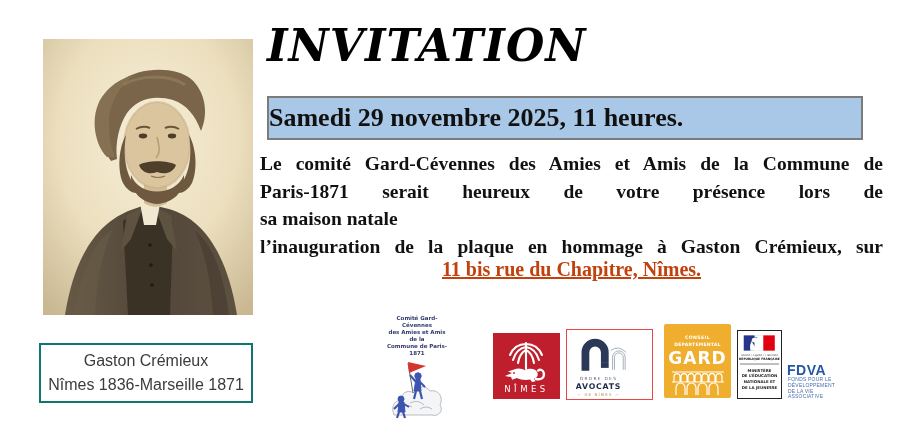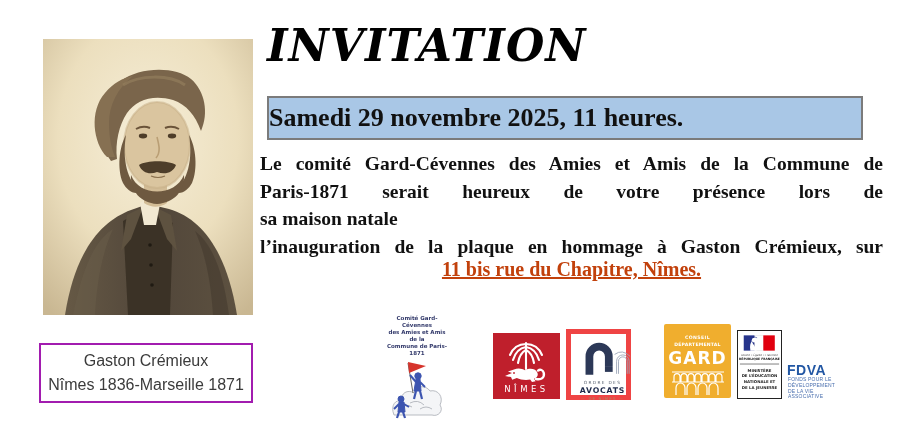--- a/index.html
+++ b/index.html
@@ -8,21 +8,21 @@
     position:relative; width:900px; height:444px; background:#ffffff;
     overflow:hidden; font-family:"Liberation Serif", serif;
   }
 
   
   .portrait { position:absolute; left:43px; top:39px; width:210px; height:276px; }
   .portrait svg { display:block; width:100%; height:100%; }
 
   .caption-box {
     position:absolute; left:39px; top:343px; width:214px; height:60px;
-    border:2px solid #a21caf; background:#ffffff;
+    border:2px solid #0f766e; background:#ffffff;
     display:flex; flex-direction:column; align-items:center; justify-content:center;
     font-family:"Liberation Sans", sans-serif; font-size:16px; color:#3b3b3b; line-height:1.5;
   }
 
   
   .title {
     position:absolute; left:267px; top:16px; width:596px; height:60px;
     font-family:"DejaVu Serif", serif; font-style:italic; font-weight:bold;
     font-size:44px; line-height:60px; color:#000; letter-spacing:1px;
   }
@@ -44,21 +44,21 @@
 
   
   .logo { position:absolute; }
   .logo svg { display:block; }
 
   .logo-comite { left:386px; top:315px; width:62px; height:86px; text-align:center; }
   .comite-text { font-family:"DejaVu Sans", sans-serif; font-size:5.5px; font-weight:bold;
                  color:#333a6b; line-height:7px; }
 
   .logo-nimes { left:472px; top:333px; width:67px; height:66px;padding-left:21px; }
-  .logo-avocats { left:566px; top:329px; width:65px; height:71px; background:#fff; border:5px solid #ef4444; }
+  .logo-avocats { left:566px; top:329px; width:87px; height:71px; background:#fff; border:1px solid #ef4444; }
   .logo-gard { left:664px; top:324px; width:67px; height:74px; }
 
   .logo-ministere { left:737px; top:330px; width:45px; height:69px; background:#fff; border:1px solid #222; }
 
   .logo-fdva { left:787px; top:363px; width:58px; }
   .fdva-acronym { font-family:"Liberation Sans", sans-serif; font-weight:bold; font-size:14px;
                   color:#2257a4; line-height:14px; letter-spacing:0.5px; }
   .fdva-line { font-family:"Liberation Sans", sans-serif; font-size:5px; line-height:5.8px;
                color:#4a6fae; letter-spacing:0.2px; margin-left:1px; }
 </style>

